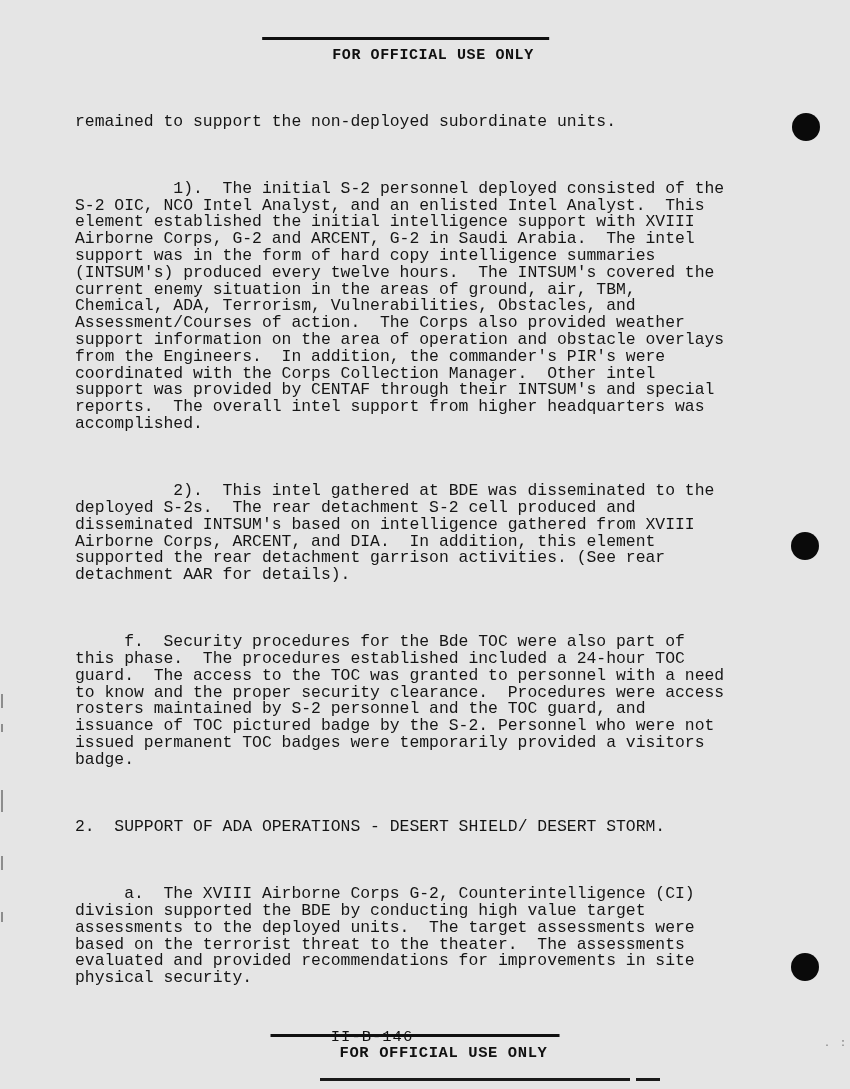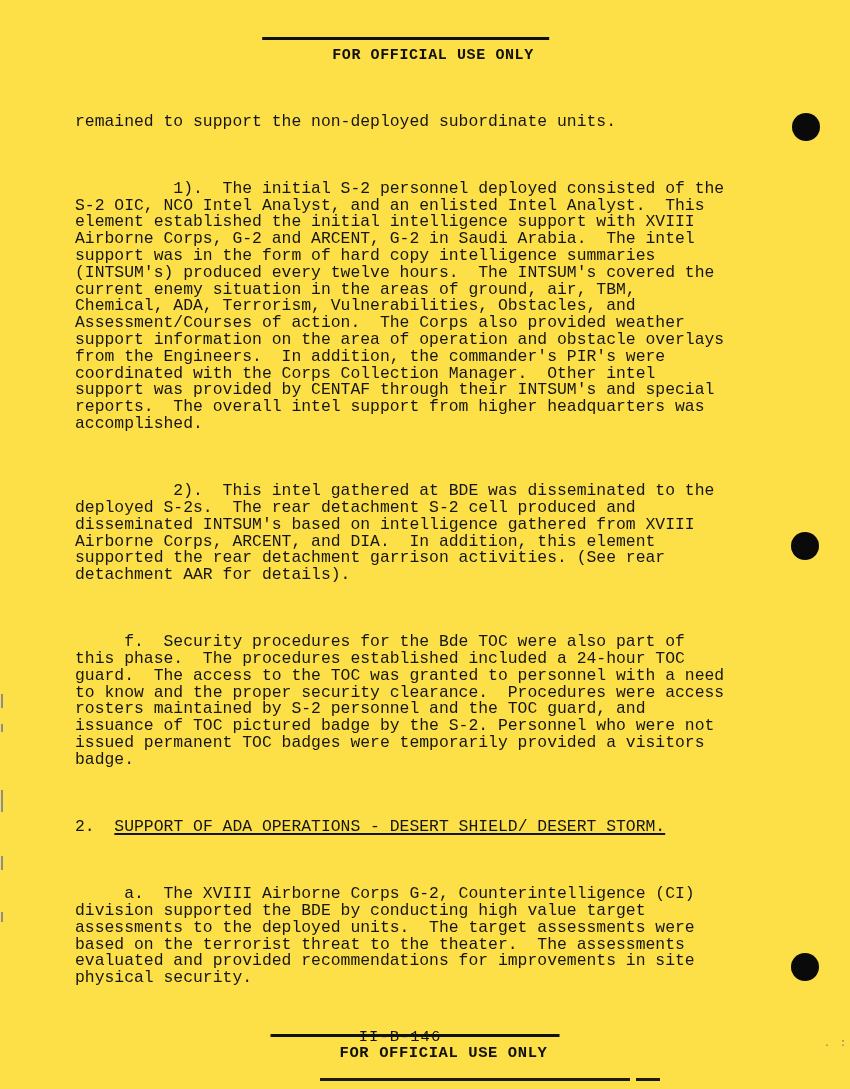--- a/index.html
+++ b/index.html
@@ -3,40 +3,40 @@
 <meta charset="utf-8">
 <style>
   html, body { margin: 0; padding: 0; }
   body {
     width: 850px; height: 1089px;
     background: #ffffff;
     position: relative;
     overflow: hidden;
     font-family: "Liberation Mono", "DejaVu Sans Mono", monospace;
   }
-  .page { position: absolute; inset: 0; background: #fde047; color: #141414; }
+  .page { position: absolute; inset: 0; background: #e5e5e5; color: #141414; }
 
   
   .banner { position: absolute; font-weight: bold; font-size: 15px; letter-spacing: 0.6px; white-space: pre; color: #101010; }
   .banner .struck { position: relative; display: inline-block; padding: 0 2px; }
   .strikeline { position: absolute; left: -10px; right: -13px; top: 7px; height: 2.5px; background: #101010; }
   .banner.top { top: 13px; left: 385px; transform: translateX(-50%); }
   .banner.bottom { top: 1008px; left: 394px; transform: translateX(-50%); font-size: 15.5px; }
   .banner.bottom .strikeline { top: 8px; height: 3px; left: -8px; right: -10px; }
-  .pagenum { position: absolute; top: 1028px; left: 400px; transform: translateX(-50%); font-size: 15.5px; letter-spacing: 1px; color: #111; }
+  .pagenum { position: absolute; top: 1028px; left: 372px; transform: translateX(-50%); font-size: 15.5px; letter-spacing: 1px; color: #111; }
 
   
   .doc-body {
     position: absolute; left: 75px; top: 80px; width: 690px;
     font-size: 16.4px; line-height: 16.8px;
     white-space: pre; color: #151515;
   }
   .para { margin: 0 0 16.8px 0; }
   .para:last-child { margin-bottom: 0; }
-  .heading .u { text-decoration: underline; text-decoration-thickness: 1.6px; text-underline-offset: 2px; }
+  .heading .u { text-decoration-thickness: 1.6px; text-underline-offset: 2px; }
 
   
   .dot { position: absolute; width: 28px; height: 28px; border-radius: 50%; background: #0a0a0a; }
   .dot1 { left: 792px; top: 113px; }
   .dot2 { left: 791px; top: 532px; }
   .dot3 { left: 791px; top: 953px; }
   .edge-mark { position: absolute; width: 2px; background: #8d8d8d; left: 1px; }
   .em1 { top: 694px; height: 14px; }
   .em2 { top: 724px; height: 8px; }
   .em3 { top: 790px; height: 22px; }

